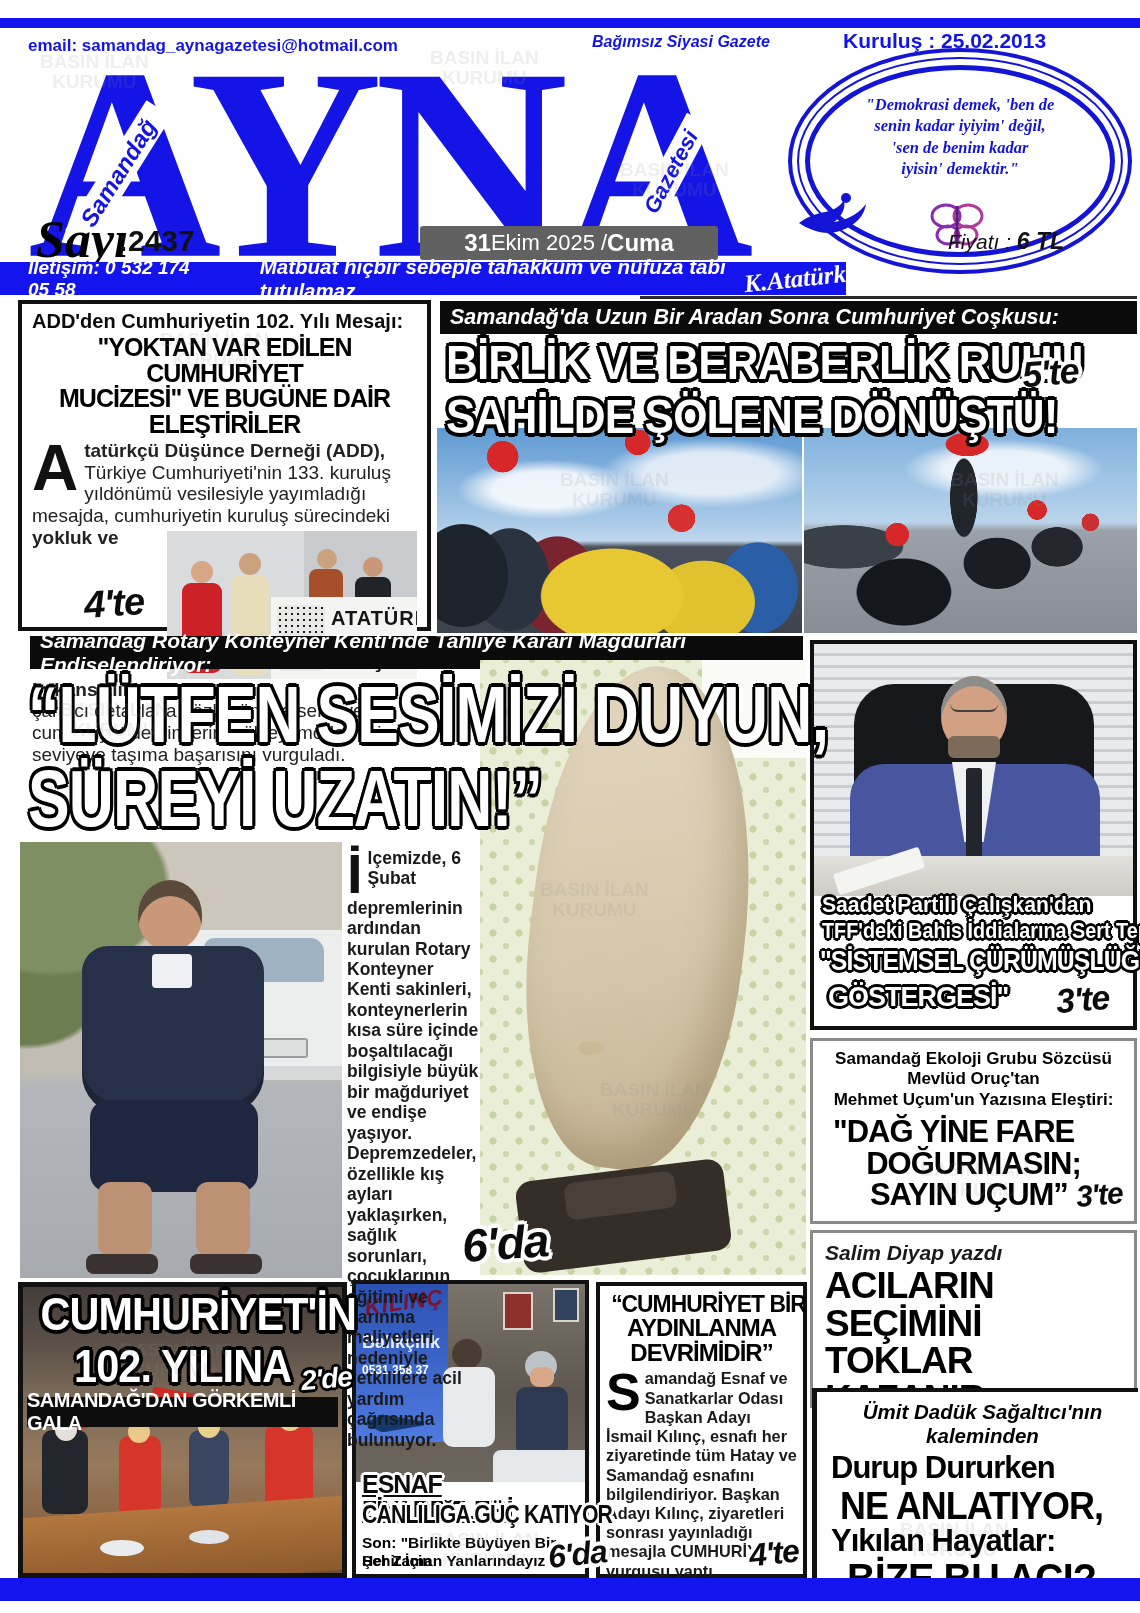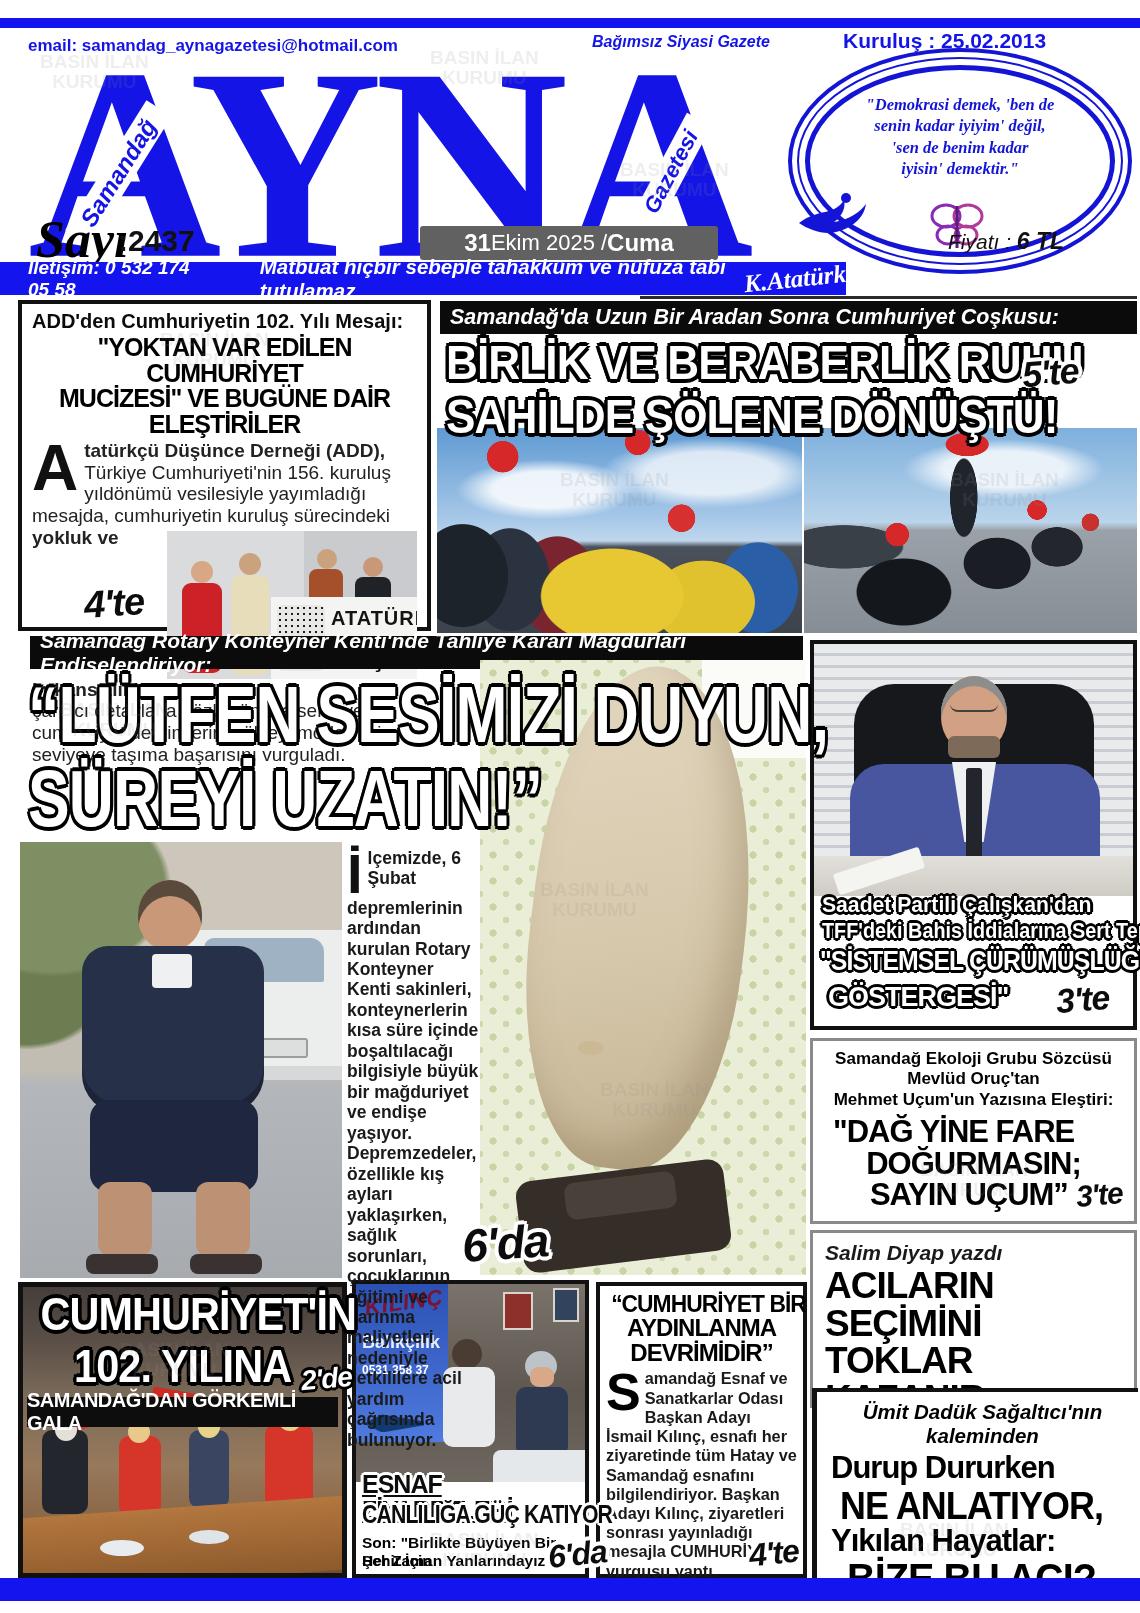--- a/index.html
+++ b/index.html
@@ -81,21 +81,21 @@
     <span class="serif b i" style="color:#fff;font-size:25px;margin-left:12px;transform:rotate(-6deg);">K.Atatürk</span>
   </div>
   <div class="abs" style="left:640px;top:296px;width:497px;height:3px;background:#2a2a2a;"></div>
 
   <div class="box" style="left:18px;top:300px;width:413px;height:331px;border:4px solid #111;padding:6px 10px;">
     <div class="b" style="font-size:20px;color:#0c0c0c;">ADD'den Cumhuriyetin 102. Yılı Mesajı:</div>
     <div class="hl" style="font-size:25px;text-align:center;margin-top:2px;">"YOKTAN VAR EDİLEN CUMHURİYET</div>
     <div class="hl" style="font-size:25px;text-align:center;">MUCİZESİ" VE BUGÜNE DAİR ELEŞTİRİLER</div>
     <div style="font-size:19px;line-height:1.14;color:#222;margin-top:3px;">
       <span class="b" style="float:left;font-size:64px;line-height:.82;margin:2px 6px 0 0;color:#111;">A</span>
-      <span class="b">tatürkçü Düşünce Derneği (ADD),</span><span> Türkiye Cumhuriyeti'nin 156. kuruluş yıldönümü vesilesiyle yayımladığı mesajda, cumhuriyetin kuruluş sürecindeki</span>
+      <span class="b">tatürkçü Düşünce Derneği (ADD),</span><span> Türkiye Cumhuriyeti'nin 133. kuruluş yıldönümü vesilesiyle yayımladığı mesajda, cumhuriyetin kuruluş sürecindeki</span>
       <div class="photo" style="position:relative;float:right;width:250px;height:148px;margin:4px 0 0 8px;background:linear-gradient(90deg,#d9dbdd 0 55%,#c9cbce 55% 100%),repeating-linear-gradient(90deg,transparent 0 56px,#aeb1b5 56px 58px);">
         <div class="pp" style="left:24px;top:30px;width:22px;height:22px;border-radius:50%;background:#d8a786;"></div>
         <div class="pp" style="left:15px;top:52px;width:40px;height:90px;border-radius:9px;background:#cc2127;"></div>
         <div class="pp" style="left:72px;top:22px;width:22px;height:22px;border-radius:50%;background:#caa27e;"></div>
         <div class="pp" style="left:64px;top:44px;width:38px;height:100px;border-radius:9px;background:#e7ddba;"></div>
         <div class="pp" style="left:150px;top:18px;width:20px;height:20px;border-radius:50%;background:#caa27e;"></div>
         <div class="pp" style="left:142px;top:38px;width:34px;height:60px;border-radius:8px;background:#a5502a;"></div>
         <div class="pp" style="left:196px;top:26px;width:20px;height:20px;border-radius:50%;background:#c89878;"></div>
         <div class="pp" style="left:188px;top:46px;width:36px;height:70px;border-radius:8px;background:#1f2227;"></div>
         <div class="pp" style="left:104px;top:66px;width:146px;height:82px;background:#f4f4f2;">

